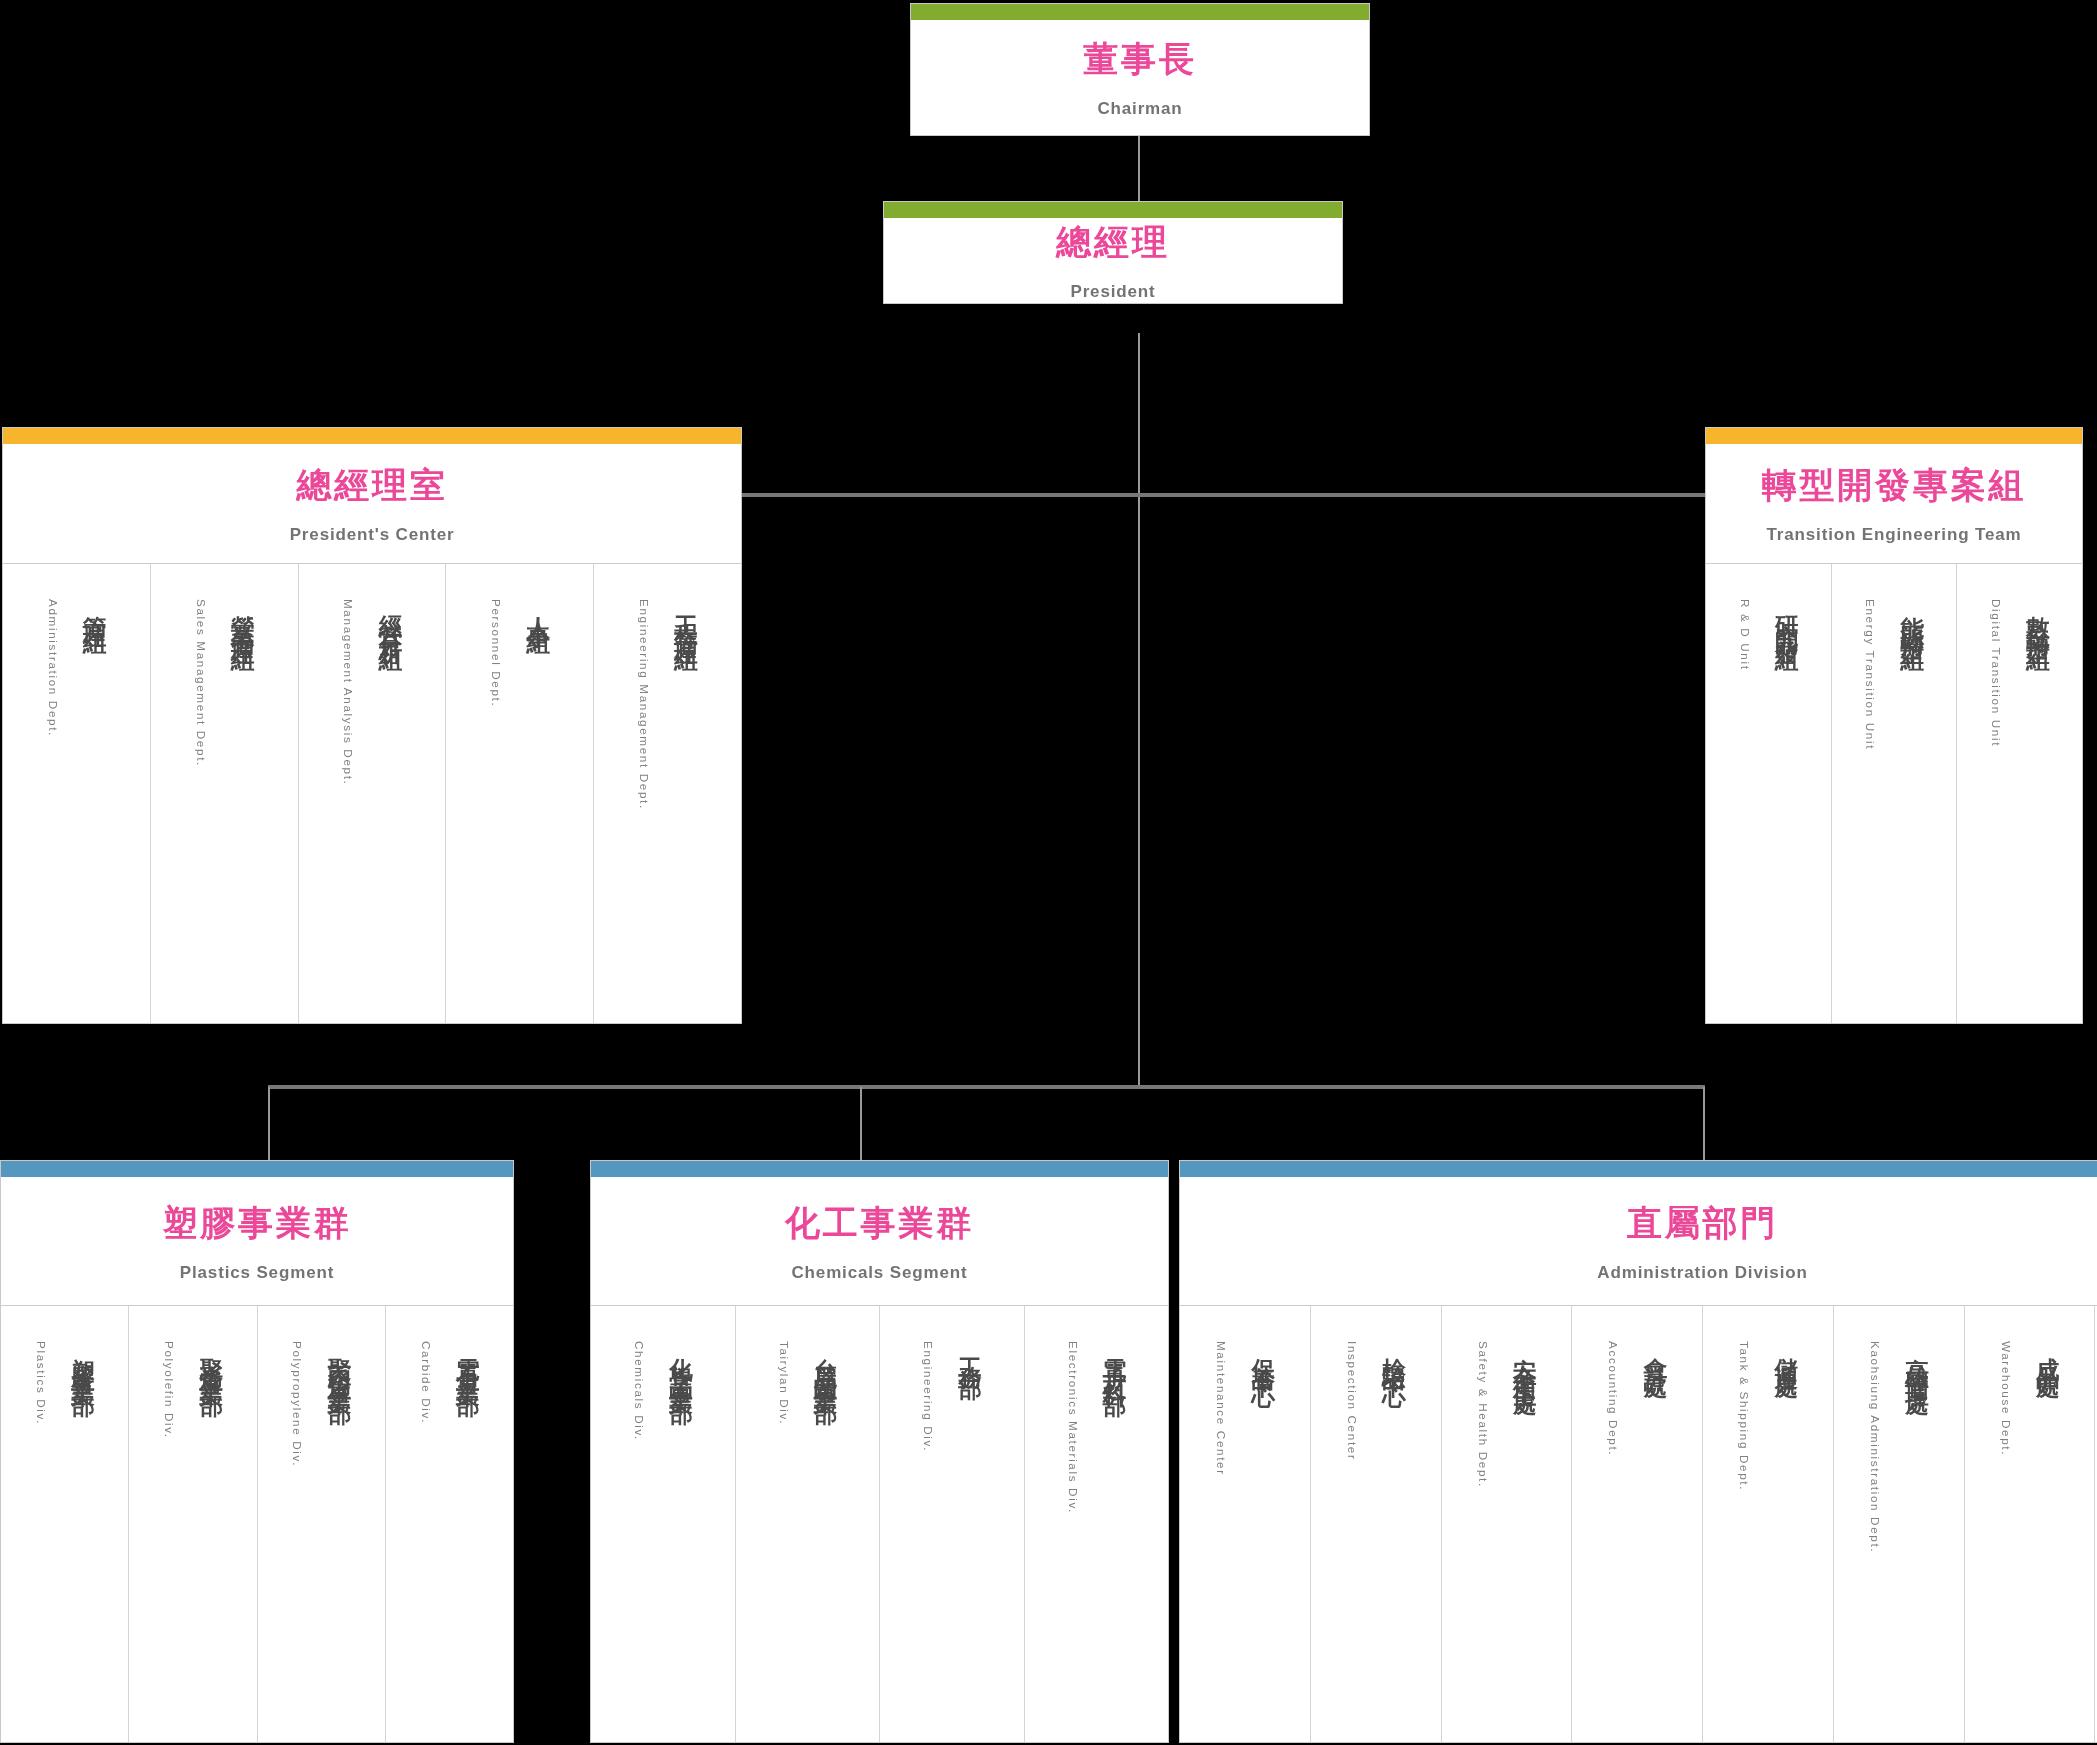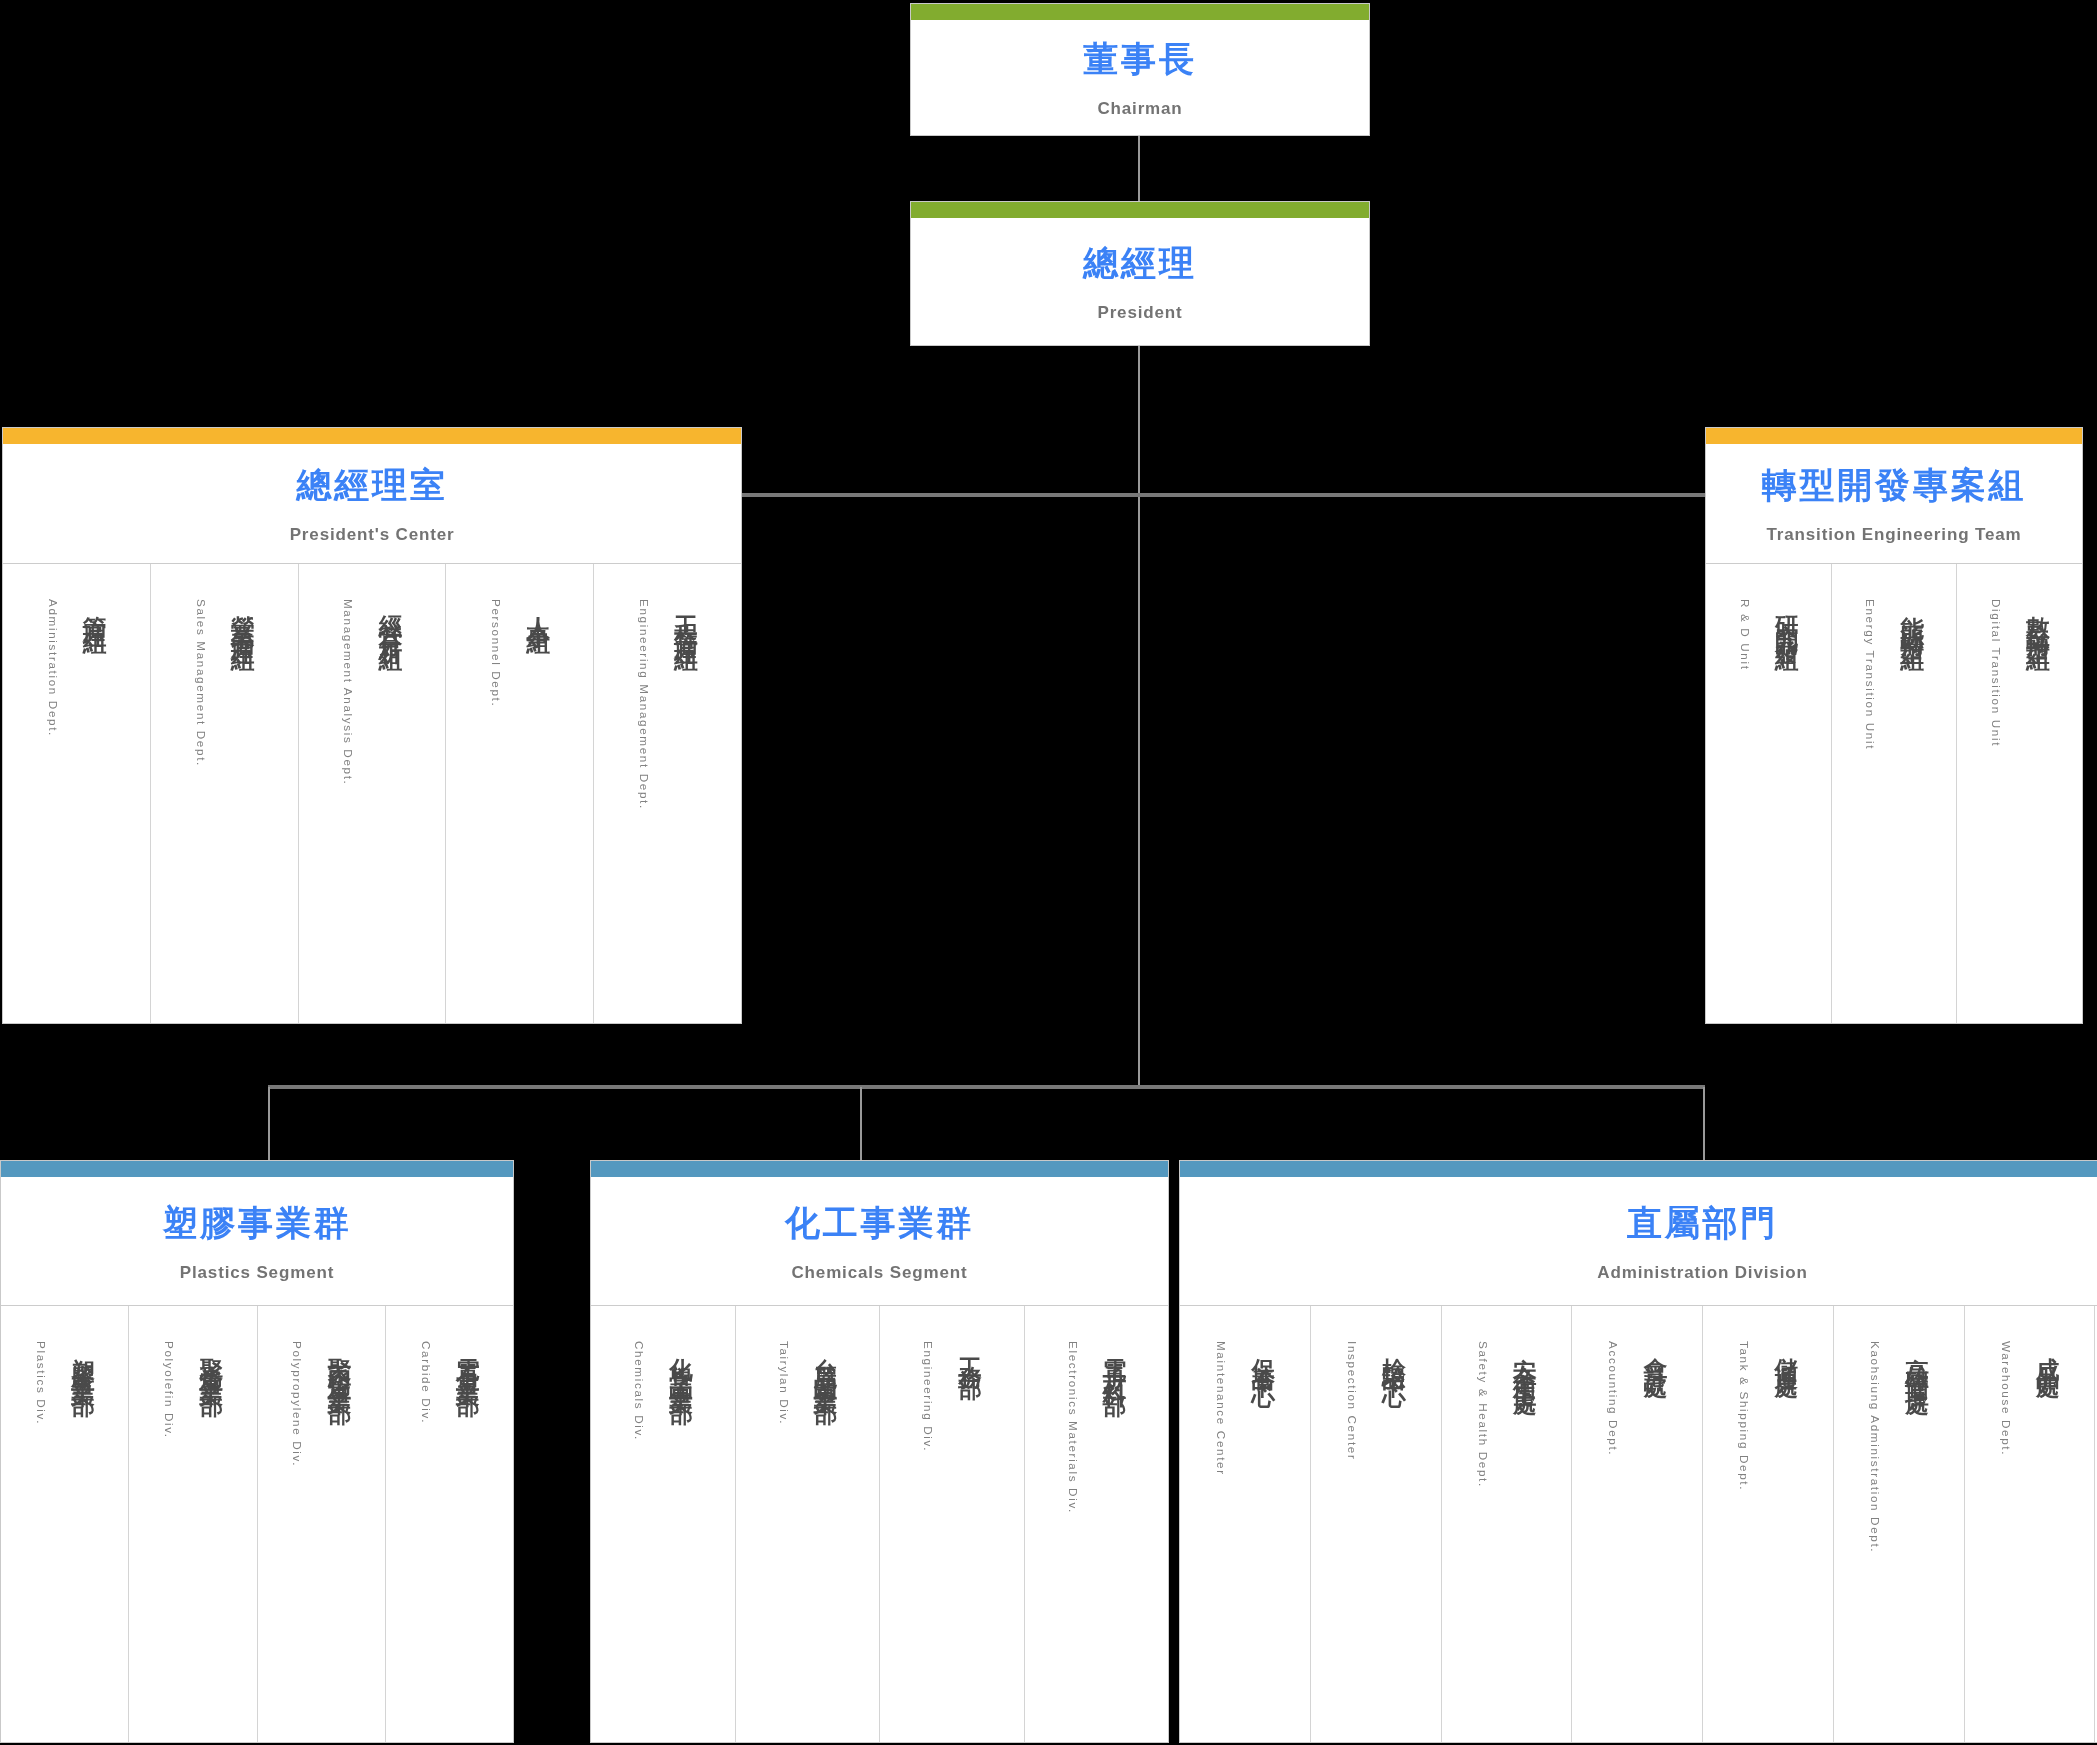--- a/index.html
+++ b/index.html
@@ -27,21 +27,21 @@
   }
   .bar { height:16px; flex:0 0 16px; }
   .bar.green  { background:#82AC2F; }
   .bar.orange { background:#F7B52E; }
   .bar.blue   { background:#5498BF; }
   .head {
     display:flex; flex-direction:column; align-items:center; justify-content:center;
     gap:16px; flex:0 0 auto;
   }
   .head.fill { flex:1 1 auto; }
-  .title    { font-size:35px; font-weight:700; color:#3b82f6; letter-spacing:0.08em; white-space:nowrap; }
+  .title    { font-size:35px; font-weight:700; color:#ec4899; letter-spacing:0.08em; white-space:nowrap; }
   .subtitle { font-size:17px; font-weight:700; color:#737373; letter-spacing:0.05em; white-space:nowrap; }
   .cols {
     flex:1 1 auto; display:flex; flex-direction:row; align-items:stretch;
     border-top:1.3px solid #cccccc;
   }
   .col {
     flex:1 1 0; box-sizing:border-box; border-left:1.3px solid #d4d4d4;
     display:flex; flex-direction:row-reverse; justify-content:center; align-items:flex-start;
     gap:23.5px; padding-top:33px; overflow:hidden;
   }
@@ -50,21 +50,21 @@
     writing-mode:vertical-rl; text-orientation:mixed;
     font-size:23.5px; font-weight:700; color:#4a4a4a; letter-spacing:0.36em; line-height:1;
   }
   .vsub {
     writing-mode:vertical-rl; text-orientation:mixed;
     font-size:11.7px; font-weight:400; color:#818181; letter-spacing:0.14em; line-height:1;
     margin-top:1.7px;
   }
   
   #chairman   { left:910px; top:2.9px;    width:460px; height:133px; }
-  #president  { left:910px; top:201px;  width:460px; height:145px; }
+  #president  { left:883px; top:201px;  width:460px; height:103px; }
   #office     { left:2.1px;    top:427px; width:740px; height:597px; }
   #transition { left:1705px; top:427px; width:378px;  height:597px; }
   #plastics   { left:0px;    top:1160px; width:514px; height:583px; }
   #chemicals  { left:590px; top:1160px; width:579px; height:583px; }
   #admin      { left:1179px; top:1160px; width:1047px; height:583px; }
   #office .head, #transition .head { height:119px; }
   #plastics .head, #chemicals .head, #admin .head { height:128px; }
 </style>
 </head>
 <body>

